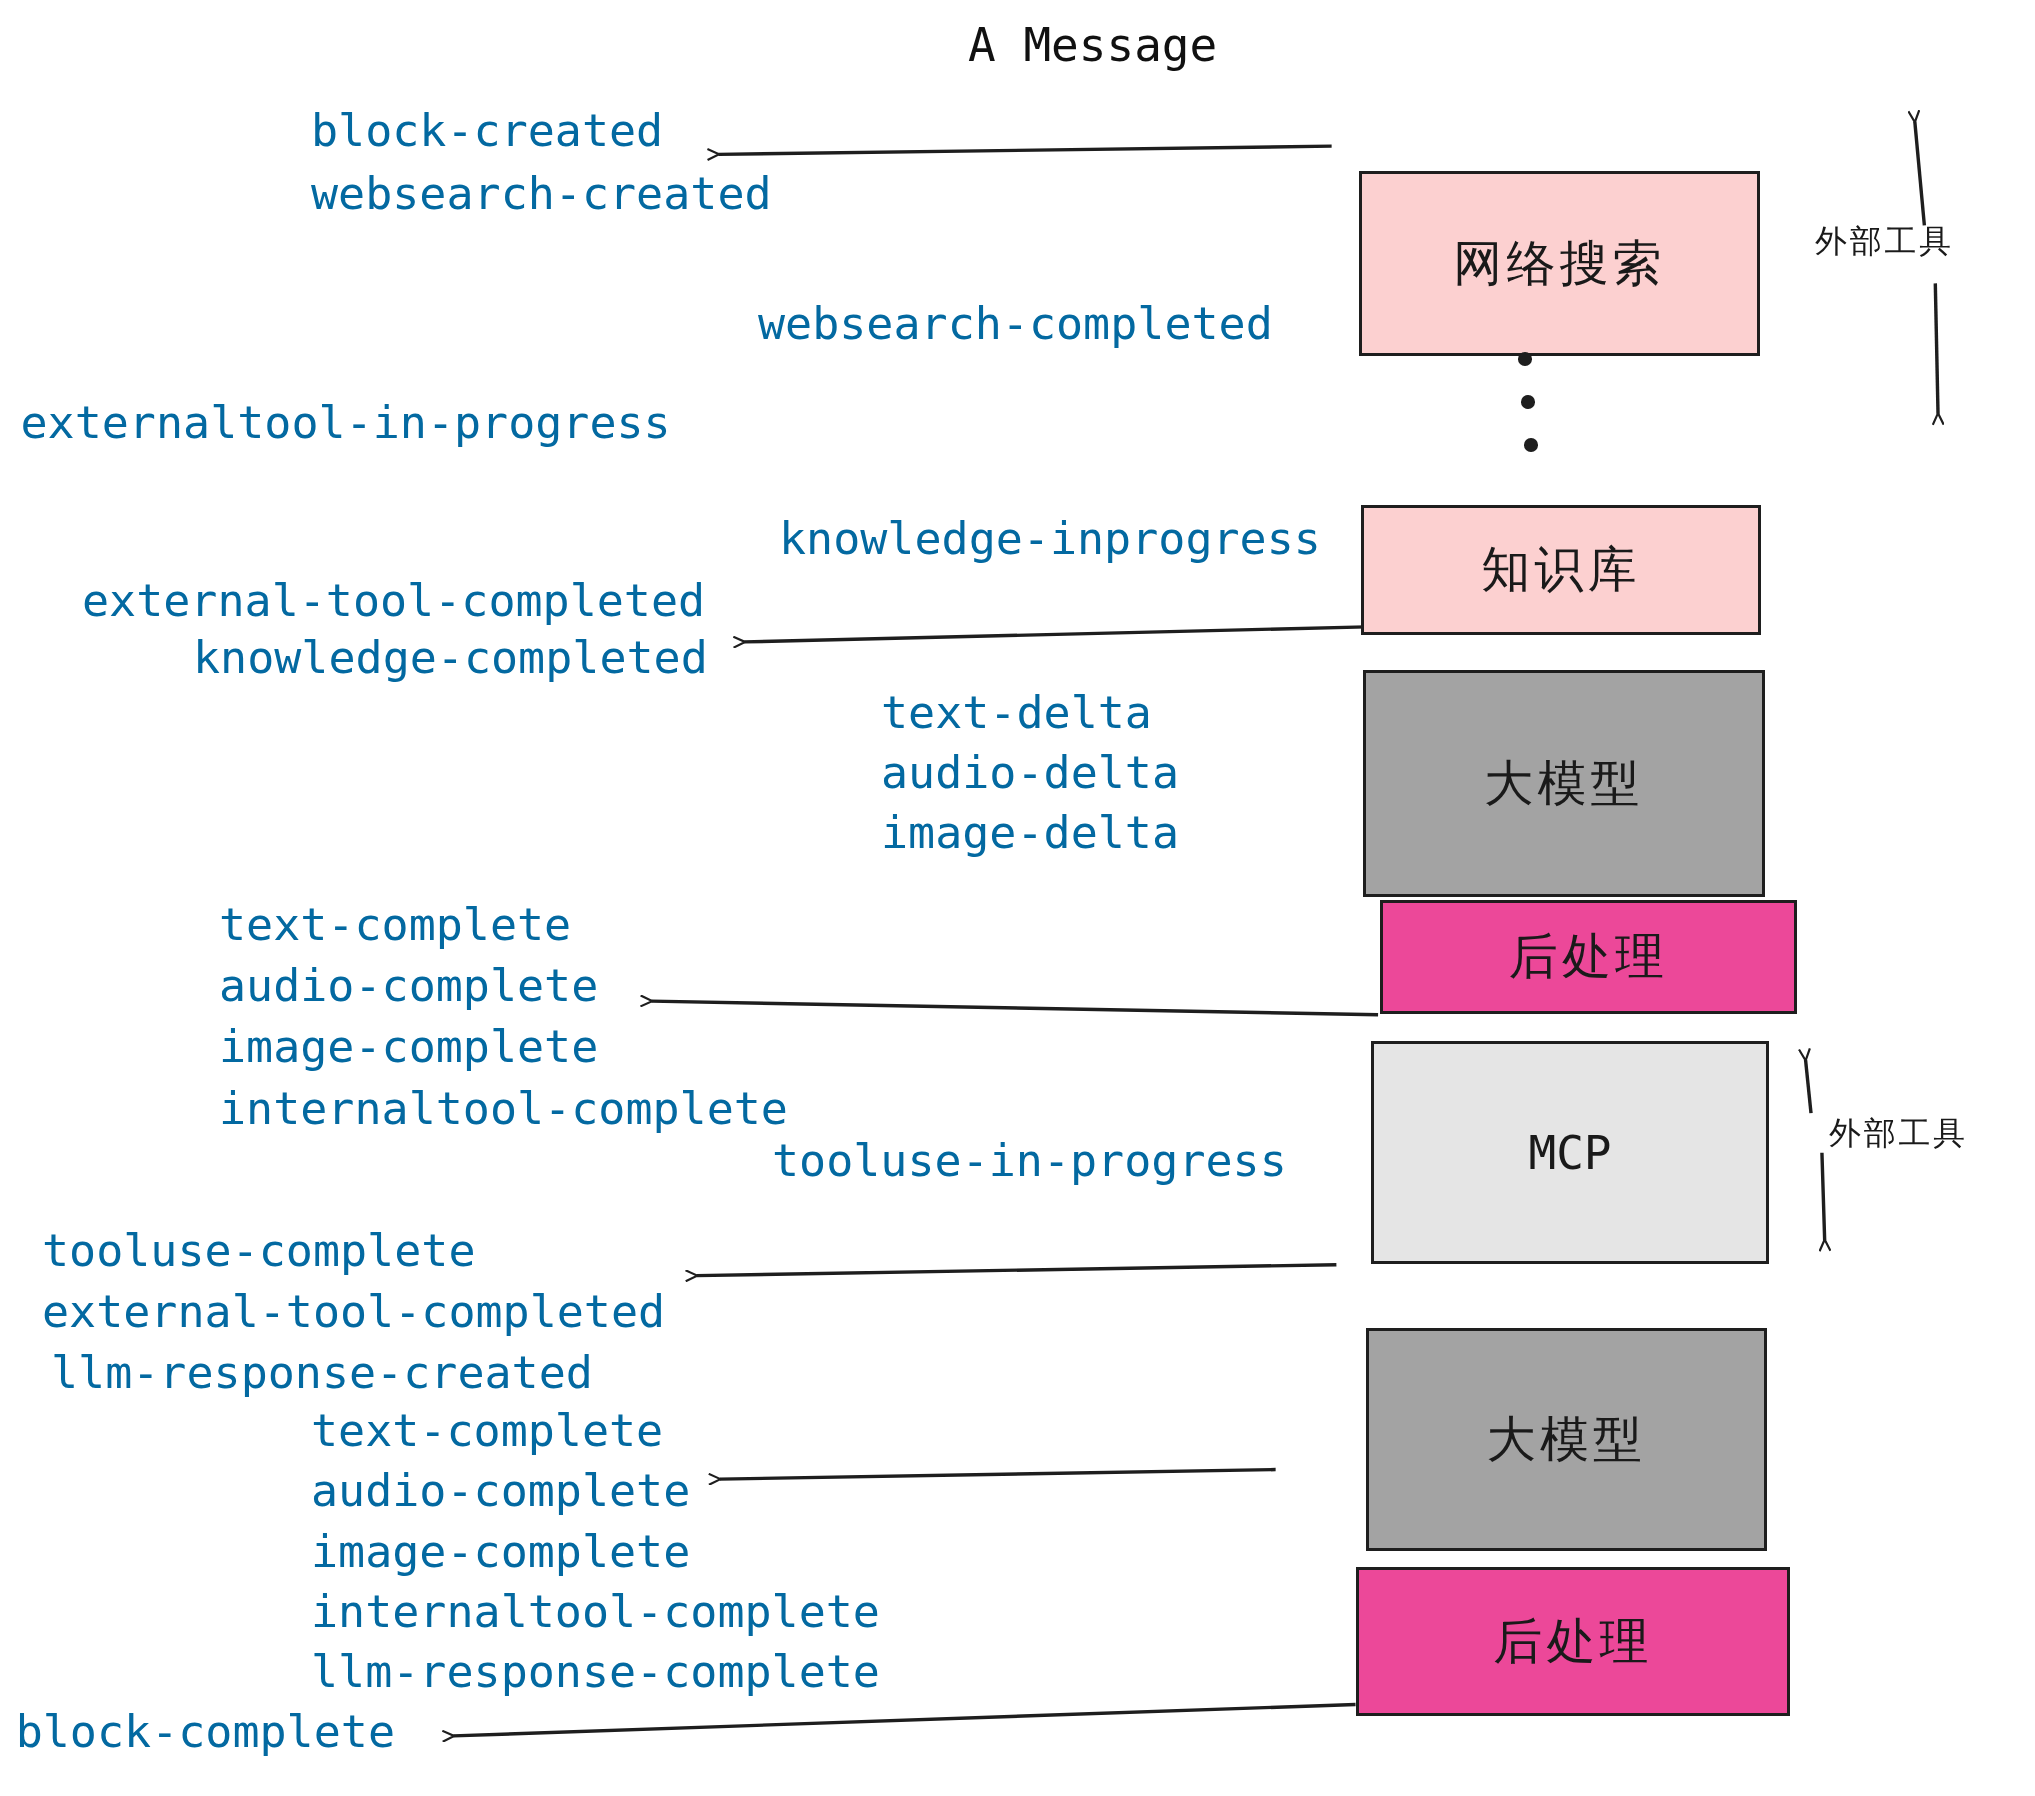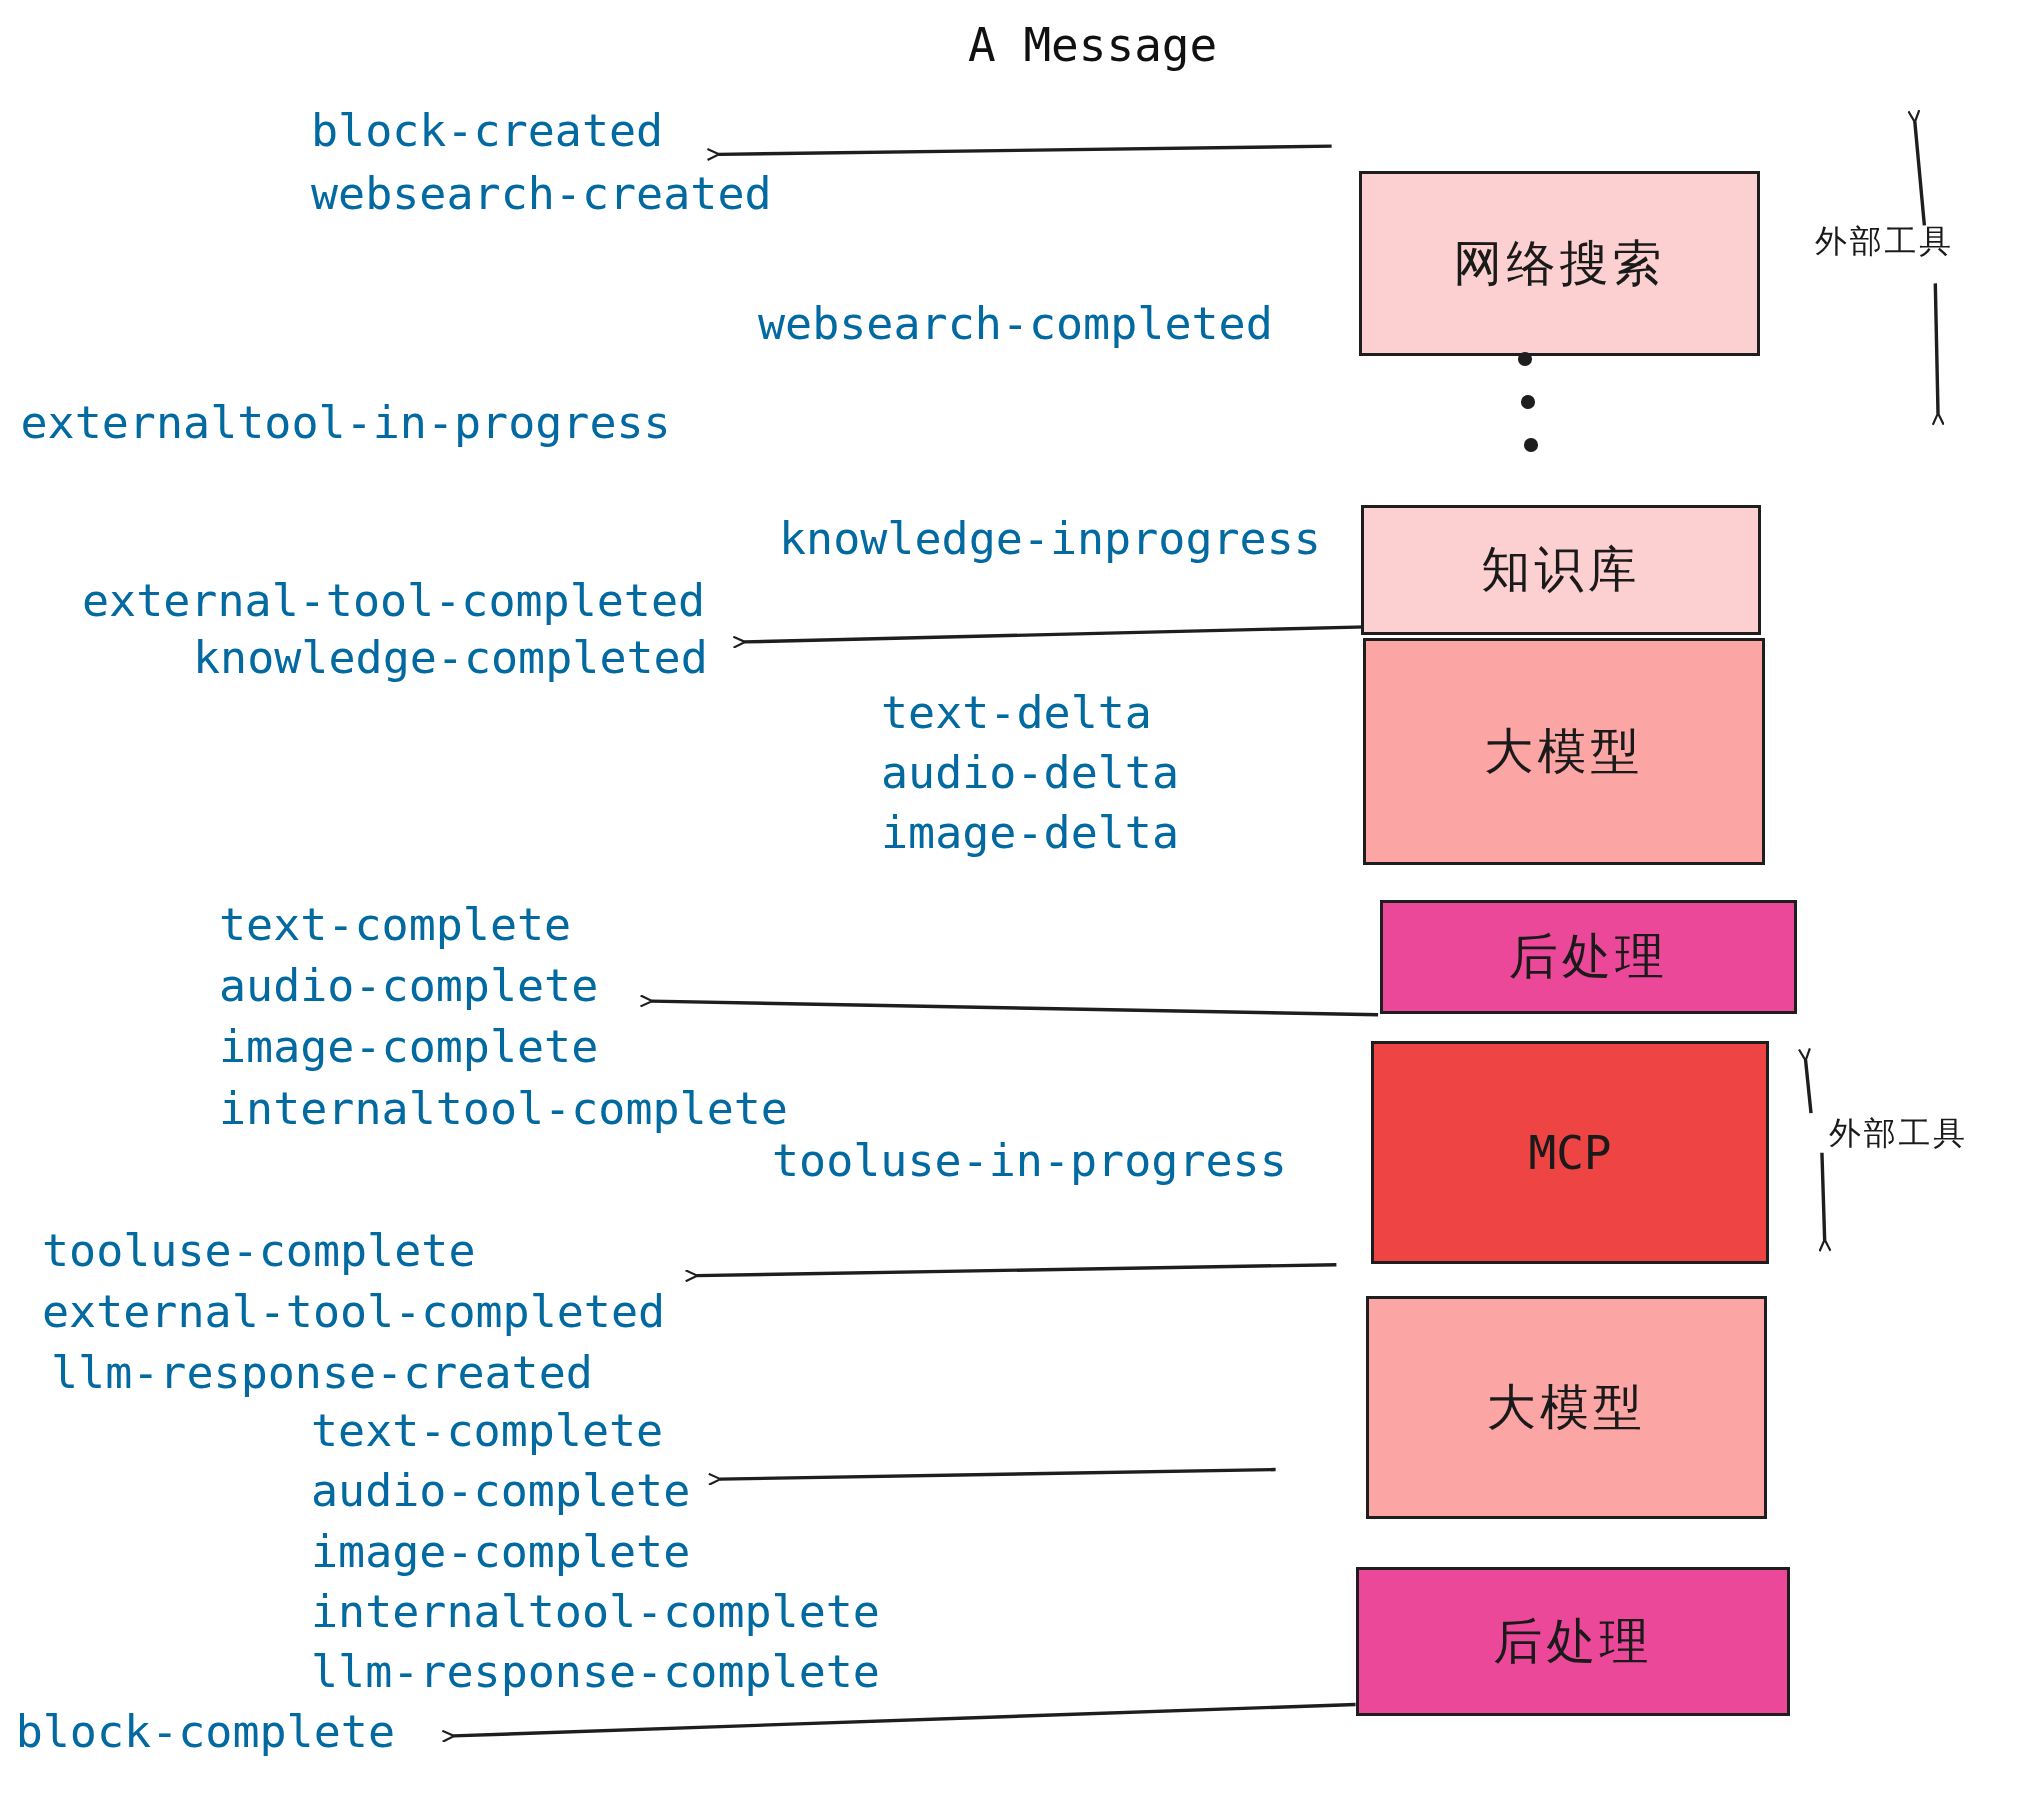--- a/index.html
+++ b/index.html
@@ -39,22 +39,22 @@
     font-size:49px;
     color:#1a1a1a;
     letter-spacing:4.1px;
   }
   .box .lbl.mono{
     font-family:"DejaVu Sans Mono", monospace;
     font-size:46px;
     letter-spacing:0;
   }
   .box.pink{background:#fcd0d0;}
-  .box.green{background:#fca5a5;}
-  .box.yellow{background:#ef4444;}
+  .box.green{background:#a3a3a3;margin-top:32px;}
+  .box.yellow{background:#e5e5e5;}
   .box.white{background:#ec4899;}
   .side-label{
     position:absolute;
     font-family:"Liberation Sans", sans-serif;
     font-size:32px;
     color:#1a1a1a;
     white-space:nowrap;
     letter-spacing:2.7px;
   }
   .dot{

